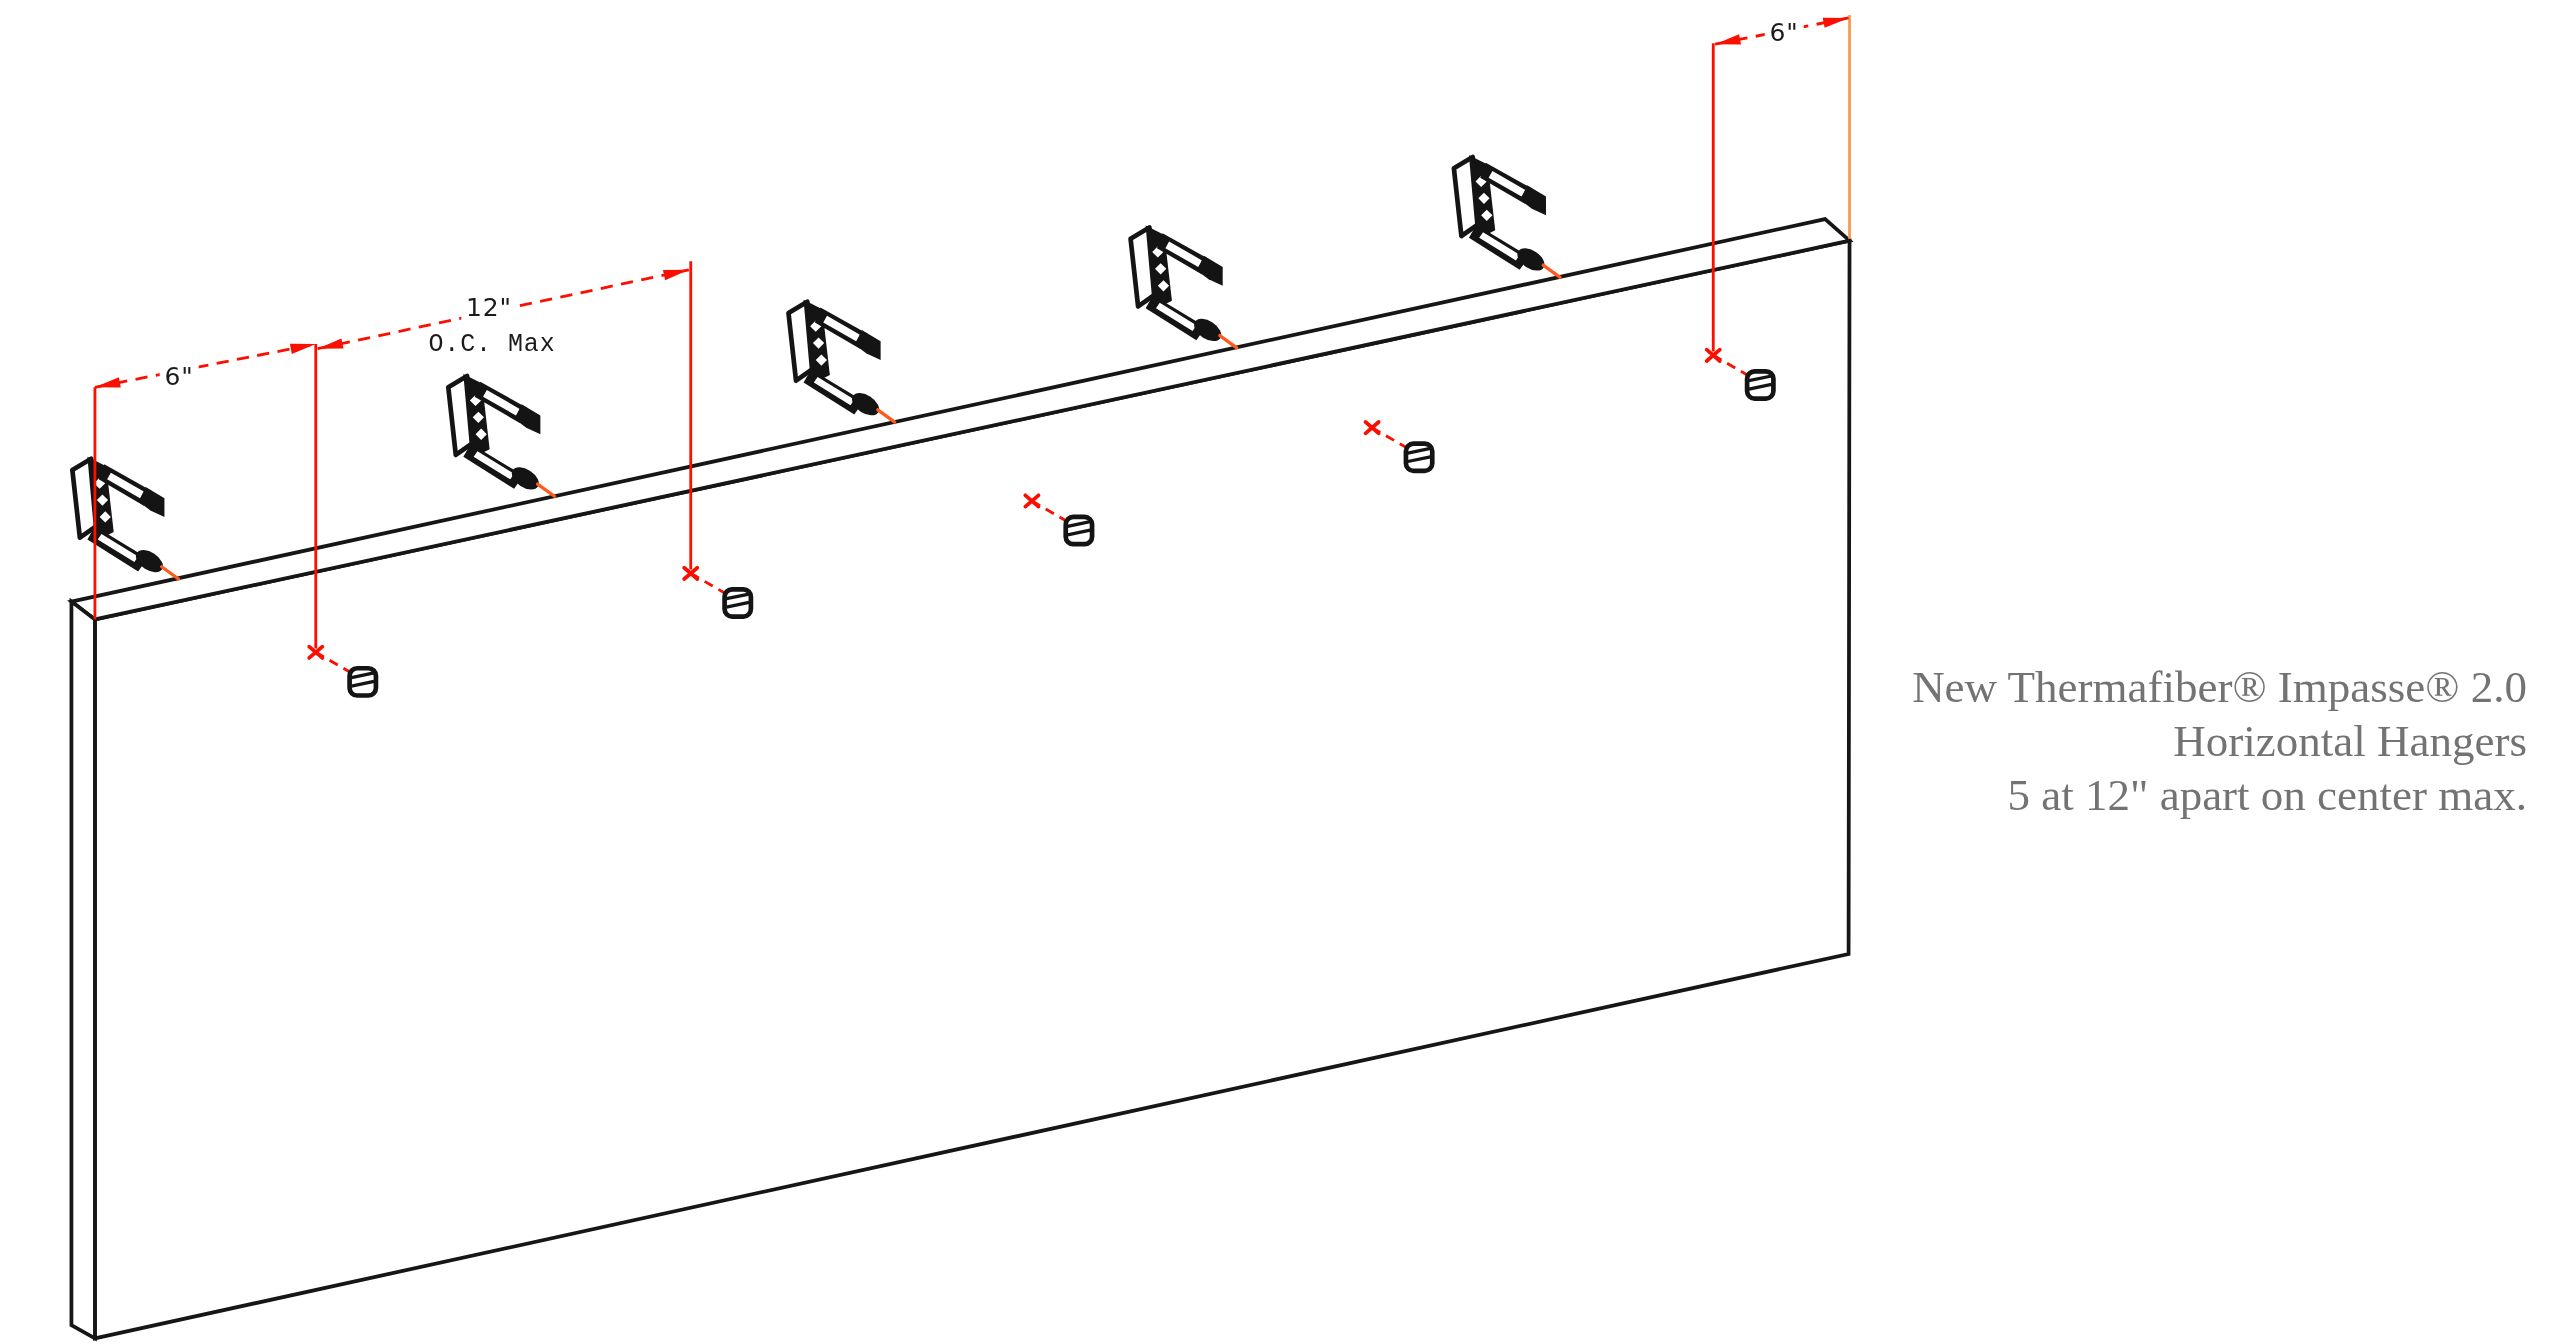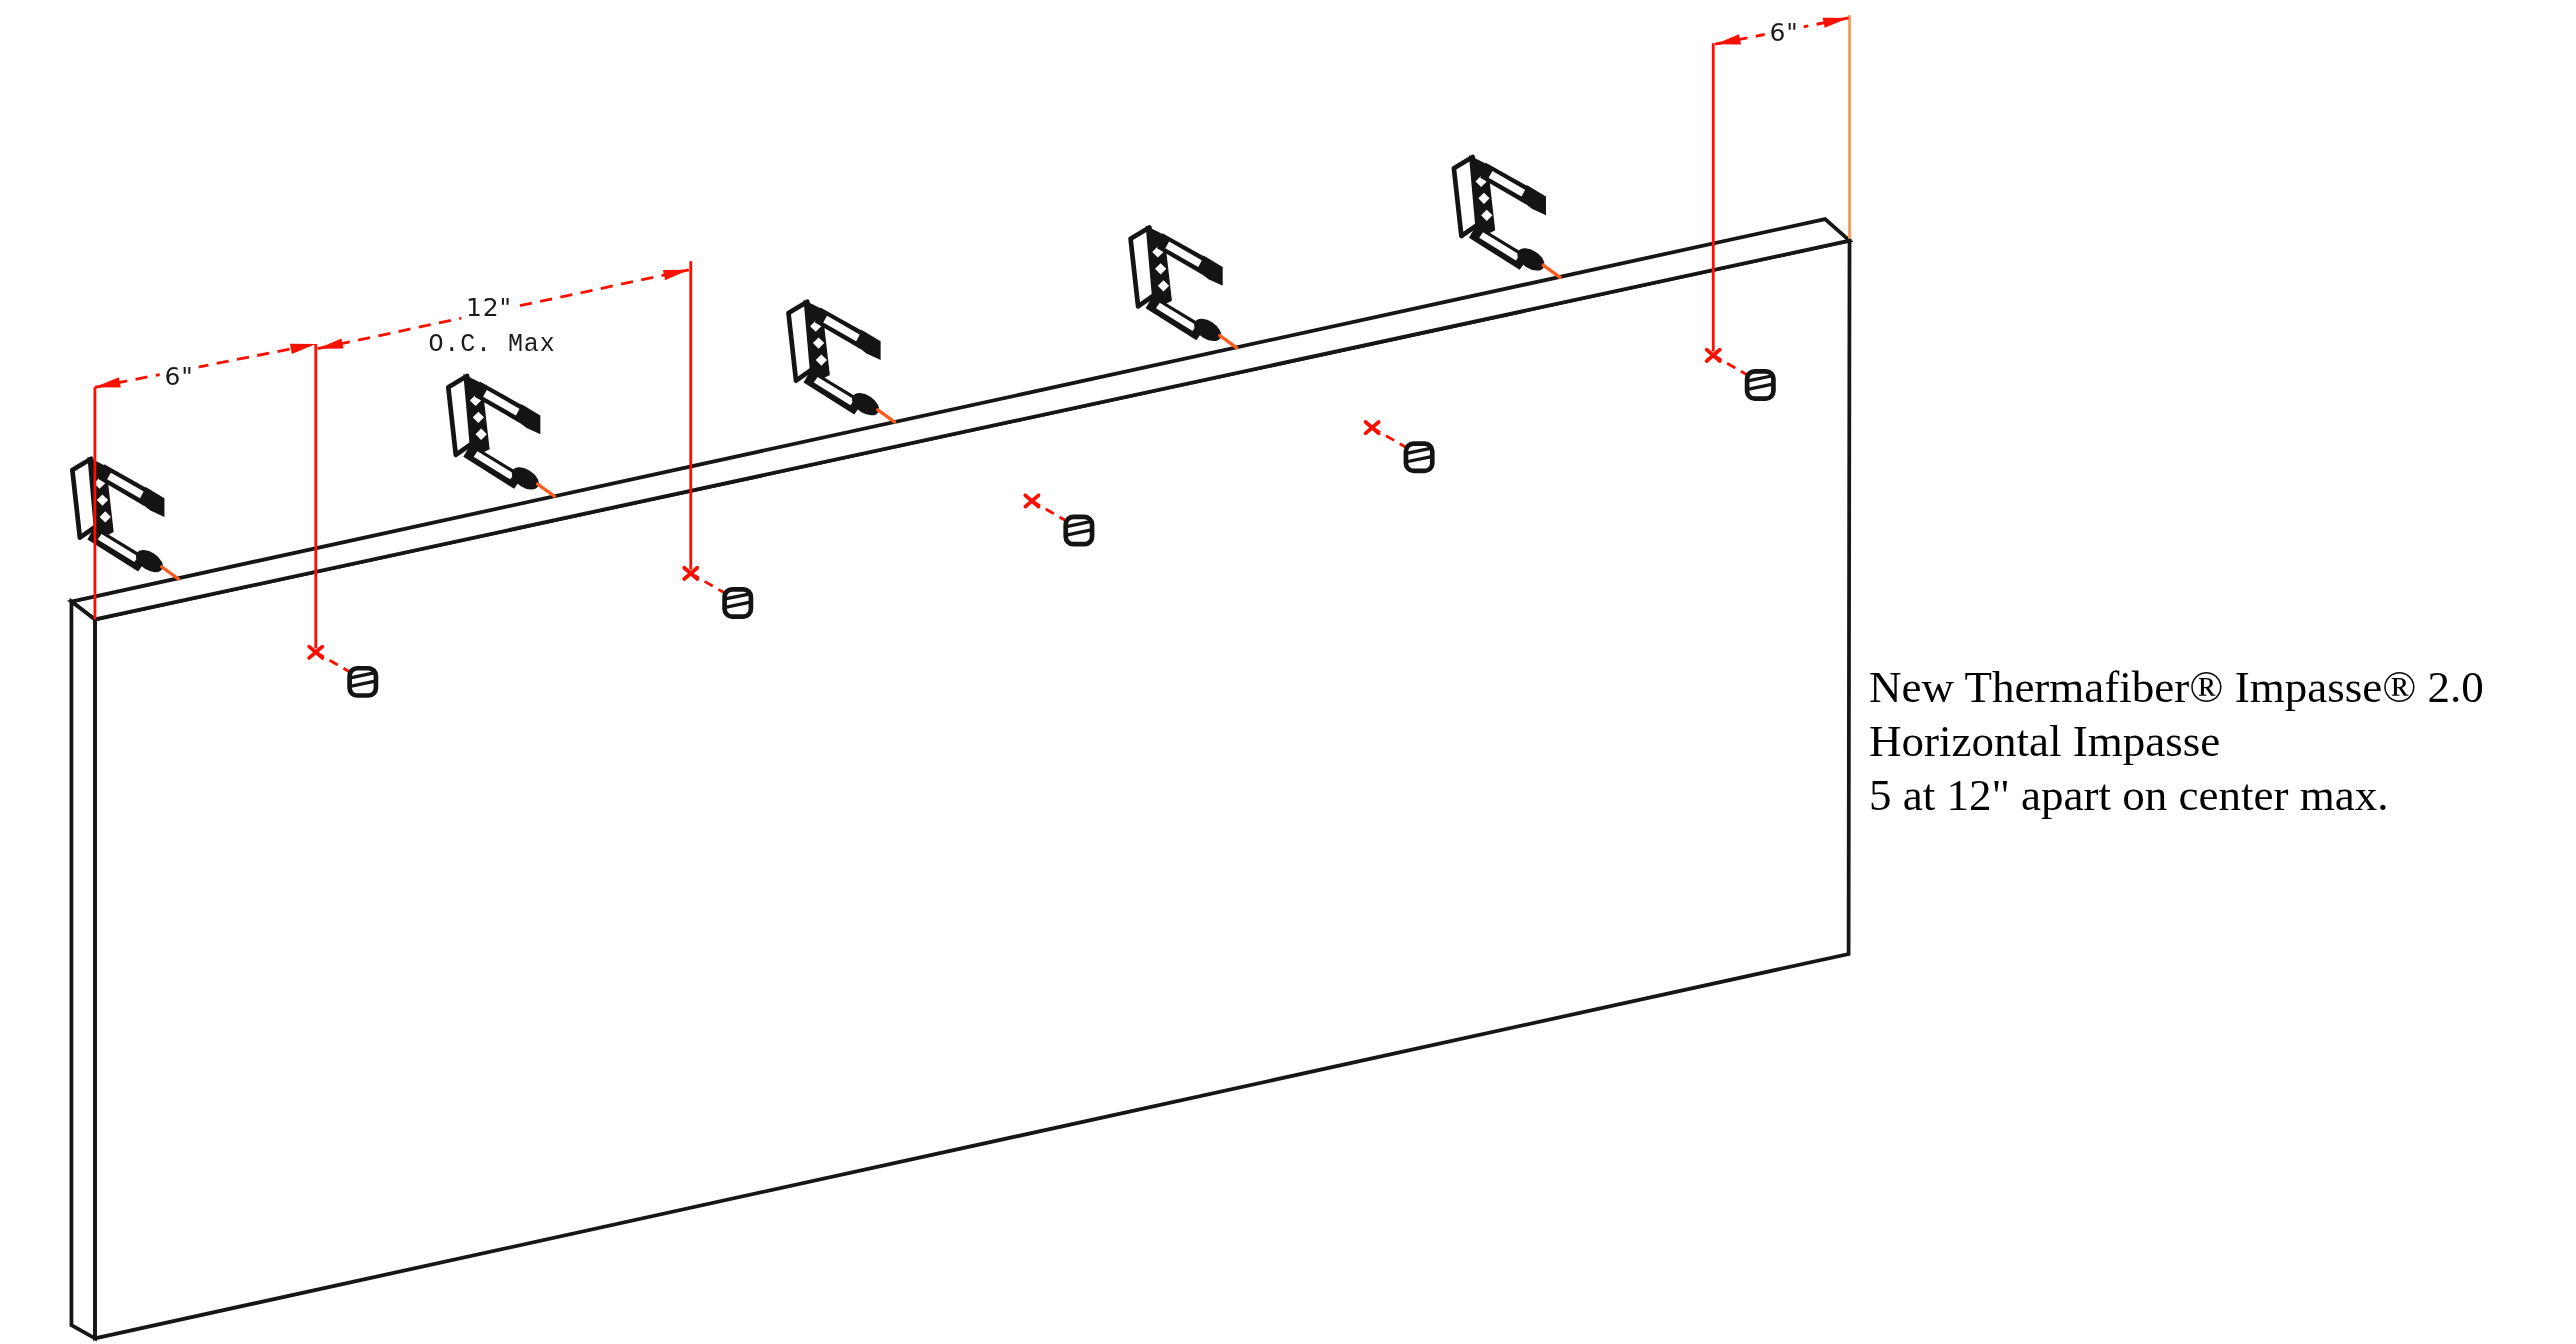--- a/index.html
+++ b/index.html
@@ -30,25 +30,25 @@
     padding: 0 4.7px;
     white-space: nowrap;
     line-height: 1.05;
     letter-spacing: 0.9px;
   }
   .caption-block {
     position: absolute;
     left: 1869px;
     top: 660px;
     width: 658px;
-    text-align: left;
+    text-align: right;
     font-family: "Liberation Serif", "DejaVu Serif", serif;
     font-size: 45px;
     line-height: 54px;
-    color: #000000;
+    color: #737373;
     white-space: nowrap;
   }
 </style>
 </head>
 <body>
 
 <div id="stage">
 
   <svg id="drawing-svg" width="2576" height="1345" viewBox="0 0 2741 1431" xmlns="http://www.w3.org/2000/svg">
 
@@ -153,18 +153,18 @@
   <div class="dim-label" style="left:179px; top:377px;">6"</div>
 
   <div class="dim-label" style="left:489px; top:308px;">12"</div>
 
   <div class="dim-label" style="left:492px; top:345px;font-family:Liberation Mono, monospace;">O.C. Max</div>
 
   <div class="dim-label" style="left:1784px; top:33px;">6"</div>
 
   <div class="caption-block">
     <div>New Thermafiber® Impasse® 2.0</div>
-    <div>Horizontal Impasse</div>
+    <div>Horizontal Hangers</div>
     <div>5 at 12" apart on center max.</div>
   </div>
 
 </div>
 
 
 </body></html>

